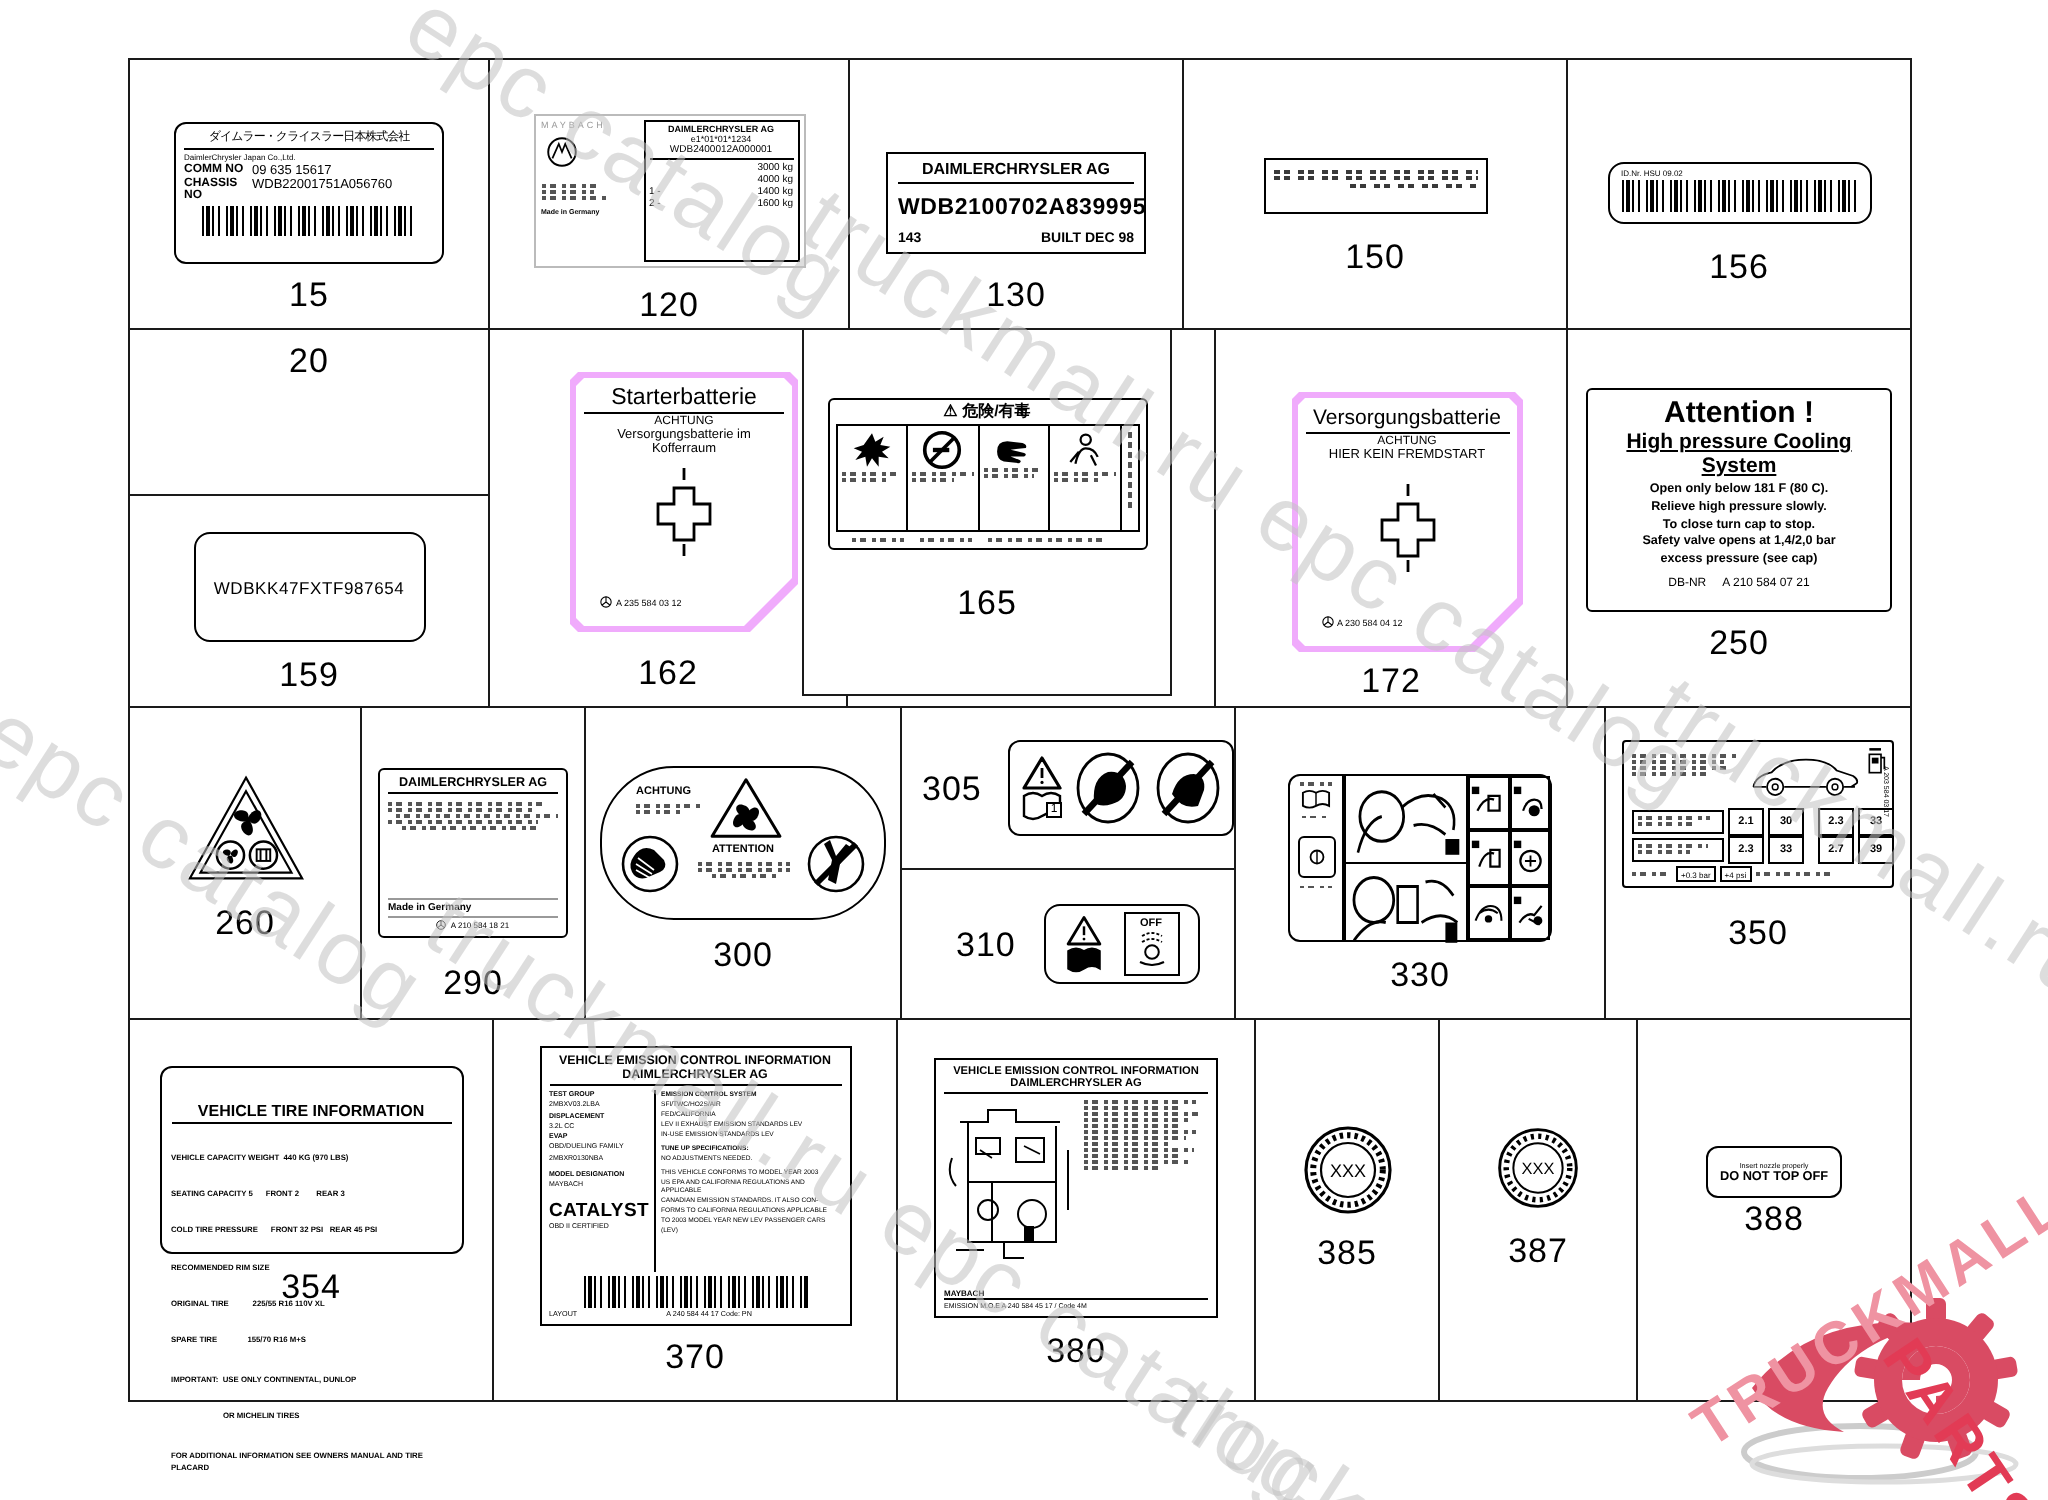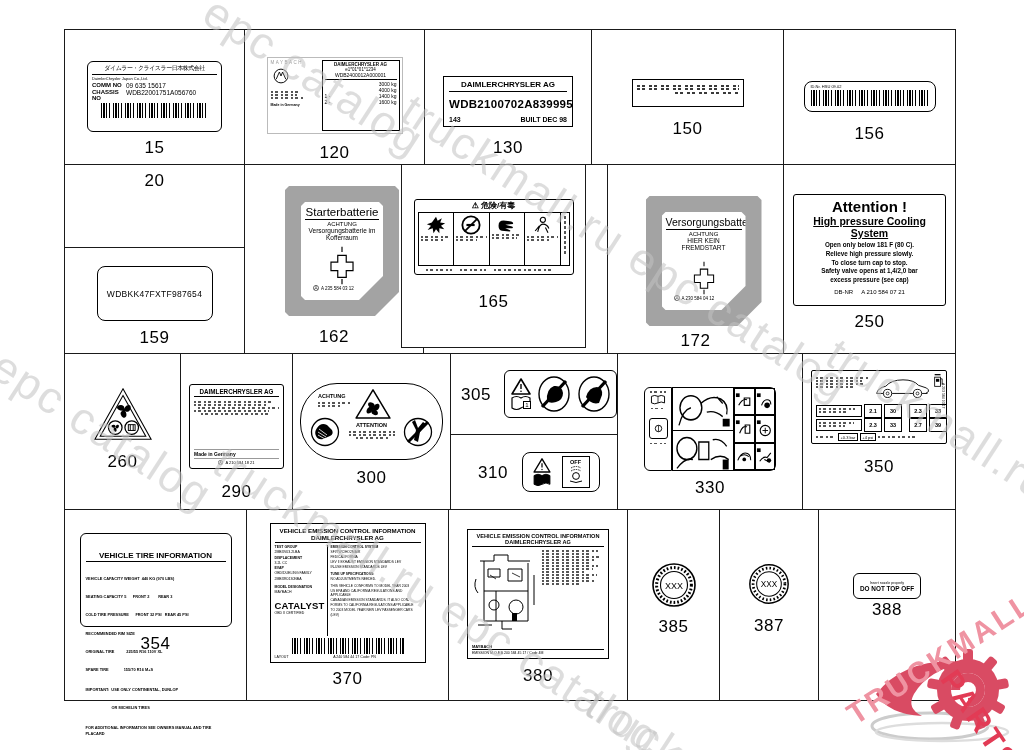--- a/index.html
+++ b/index.html
@@ -37,21 +37,21 @@
   #cell-350{left:802px;top:353px;width:154px;height:157px}
   #cell-354{left:64px;top:509px;width:183px;height:192px}
   #cell-370{left:246px;top:509px;width:203px;height:192px}
   #cell-380{left:448px;top:509px;width:180px;height:192px}
   #cell-385{left:627px;top:509px;width:93px;height:192px}
   #cell-387{left:719px;top:509px;width:100px;height:192px}
   #cell-388{left:818px;top:509px;width:138px;height:192px}
   
   .plate{border:1.2px solid #000;background:#fff;box-sizing:border-box}
   .rb6{border-radius:6px}.rb8{border-radius:8px}.rb3{border-radius:3px}
-  .plate-cut{background:#a3a3a3;padding:16px;box-sizing:border-box;
+  .plate-cut{background:#f0abfc;padding:3px;box-sizing:border-box;
      clip-path:polygon(4px 0,calc(100% - 4px) 0,100% 4px,100% calc(100% - 24px),calc(100% - 24px) 100%,4px 100%,0 calc(100% - 4px),0 4px);margin-left:16px;}
   .plate-cut-in{background:#fff;width:100%;height:100%;box-sizing:border-box;clip-path:inherit;
      display:flex;flex-direction:column;align-items:center;}
   .row{display:flex;flex-direction:row}
   .grow{flex:1}
   .offbox{border:1px solid #000;width:26px;height:30px;display:flex;flex-direction:column;align-items:center}
   .vcell{border:1px solid #000;width:16px;height:12px;font-size:5.5px;font-weight:bold;
          display:flex;align-items:center;justify-content:center}
   .descbox{border:1px solid #000;width:46px;height:12px;padding:1px 2px;box-sizing:border-box}
   

